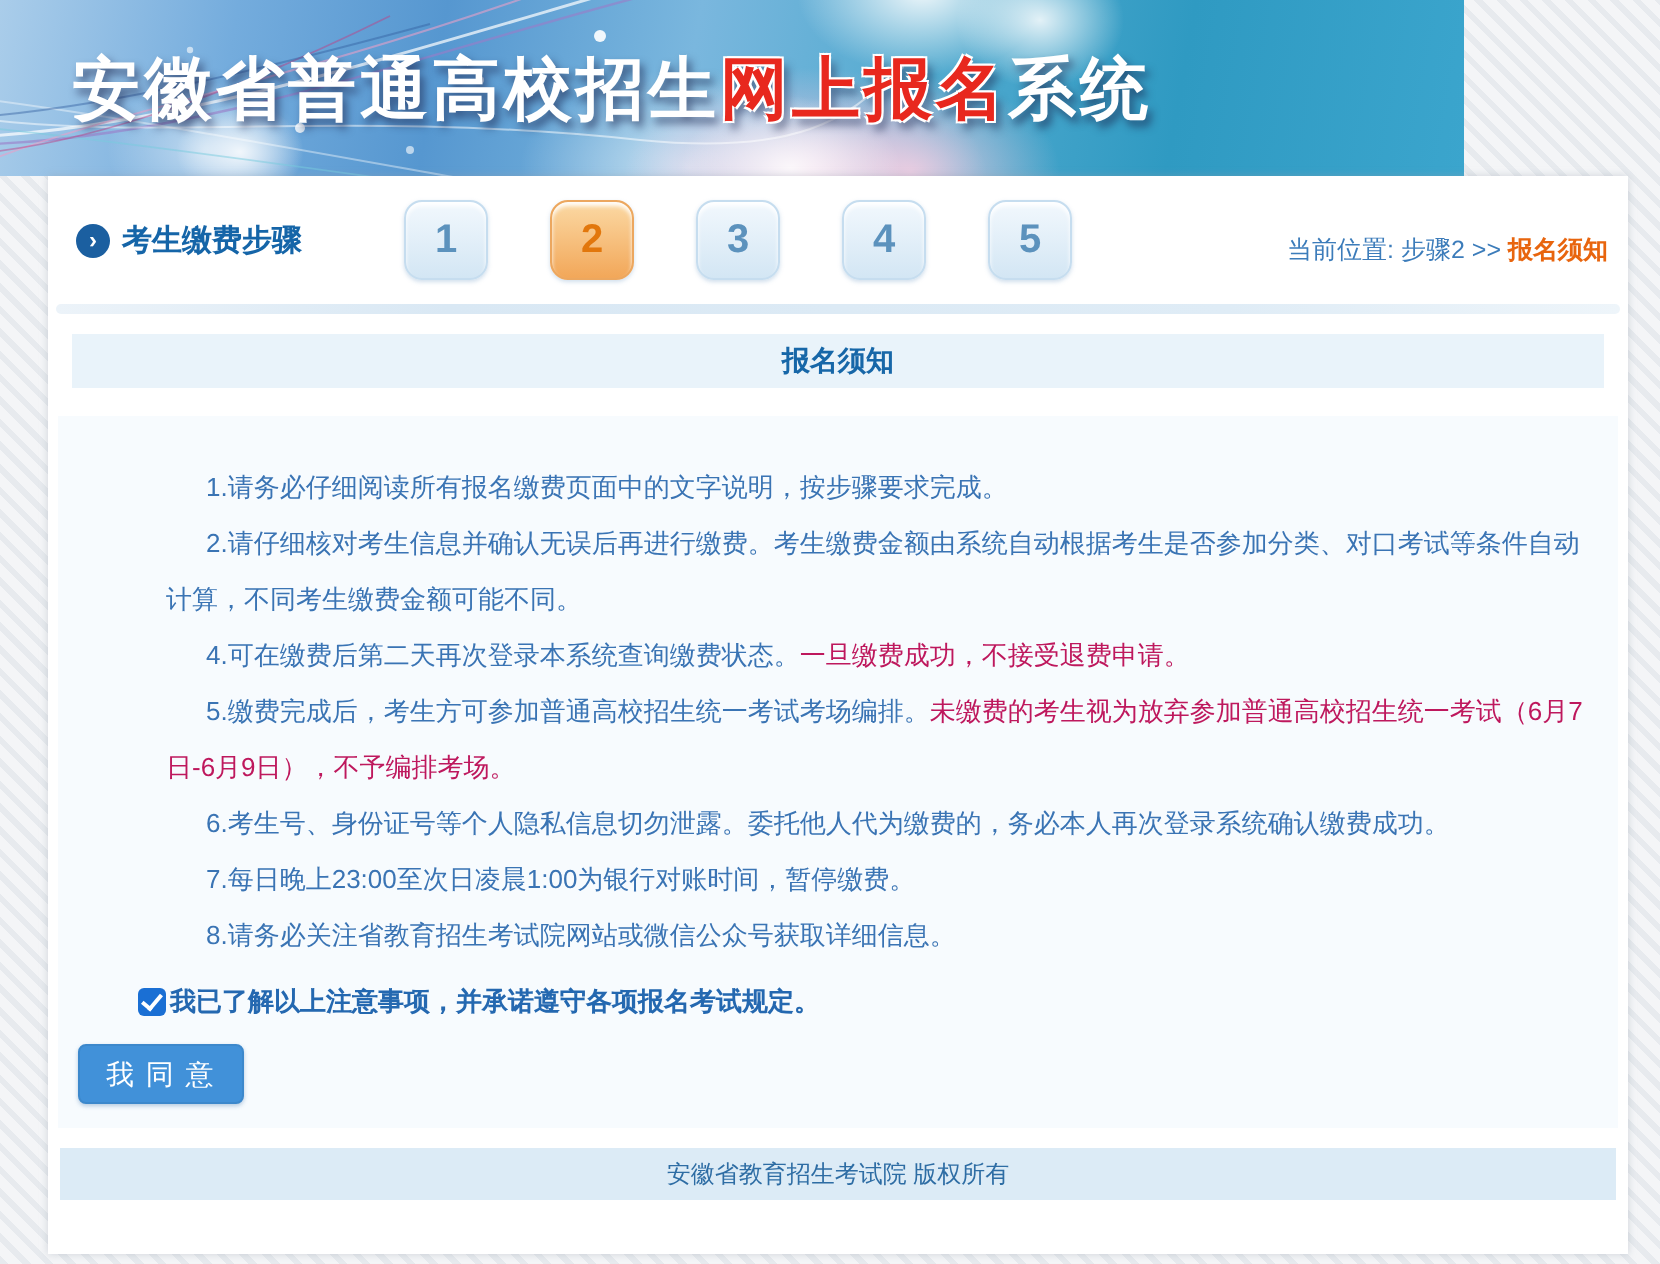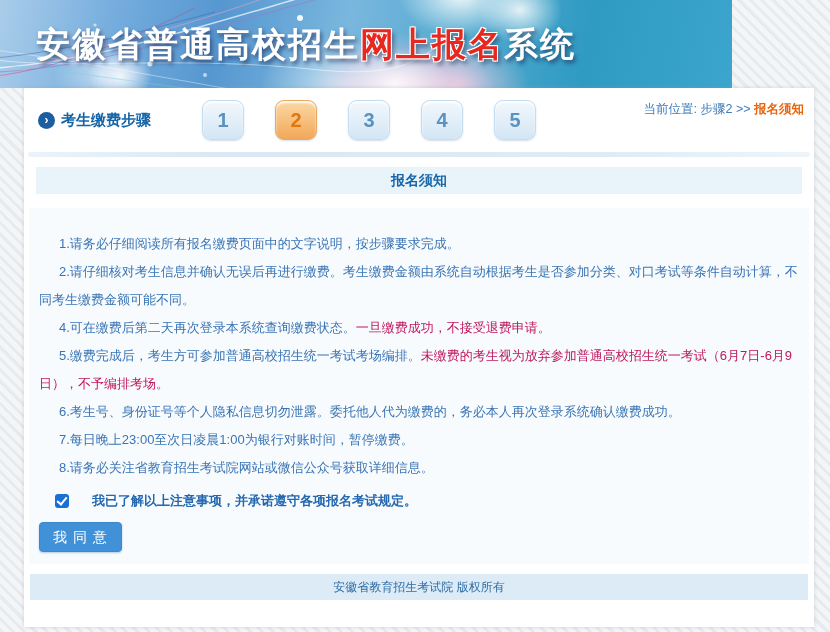--- a/index.html
+++ b/index.html
@@ -53,38 +53,38 @@
     width:42px; height:40px; border-radius:9px;
     background:linear-gradient(180deg,#f2f8fd,#d3e6f4);
     border:1px solid #c6ddef; color:#5c92bd;
     font-size:20px; font-weight:bold; text-align:center; line-height:38px;
     box-shadow:inset 0 2px 2px rgba(255,255,255,.95), 0 1px 2px rgba(120,160,200,.35);
   }
   .step-box.active {
     background:linear-gradient(180deg,#fbd9a4,#f2a759);
     border-color:#eca75f; color:#e2770c;
   }
-  .breadcrumb { position:absolute; right:10px; top:13px; font-size:12.5px; color:#3c7cba; white-space:nowrap;text-align:right; }
+  .breadcrumb { position:absolute; right:10px; top:29px; font-size:12.5px; color:#3c7cba; white-space:nowrap;text-align:right; }
   .breadcrumb .cur { color:#e8650e; font-weight:bold; }
 
   .divider { margin:0 4px; height:5px; border-radius:3px;
     background:linear-gradient(90deg,#ecf3f9,#d9e8f4 25%,#dfecf6 75%,#eef5fa); }
 
   .notice-bar {
     margin:10px 12px 0; height:27px; background:#e9f3fa;
     text-align:center; line-height:27px; font-size:14px; font-weight:bold; color:#1767a8;
   }
 
   
   .panel { margin:14px 5px 0; background:#f7fbfe; padding:22px 10px 12px; font-size:13px; color:#3a74b4; }
   .intro { font-weight:bold; color:#1565a8; line-height:28px; margin-left:2px; }
-  .item { line-height:28px; text-indent:20px; }
+  .item { line-height:28px; text-indent:20px;margin-left:44px; }
   .item .red { color:#be185d; }
 
-  .agree-row { margin:10px 0 0 16px; display:flex; align-items:center; gap:23px;
+  .agree-row { margin:10px 0 0 30px; display:flex; align-items:center; gap:2px;
     color:#2468b0; font-weight:bold; font-size:13px; cursor:pointer; }
   .checkbox { width:14px; height:14px; background:#1a6fd4; border-radius:3px; position:relative; flex:0 0 auto; }
   .checkbox::after {
     content:""; position:absolute; left:4px; top:1px; width:4px; height:8px;
     border:solid #fff; border-width:0 2px 2px 0; transform:rotate(40deg);
   }
 
   .btn-row { text-align:left; margin-top:12px; }
   .agree-btn {
     display:inline-block; background:#4191d9; color:#fff; font-size:14px;

